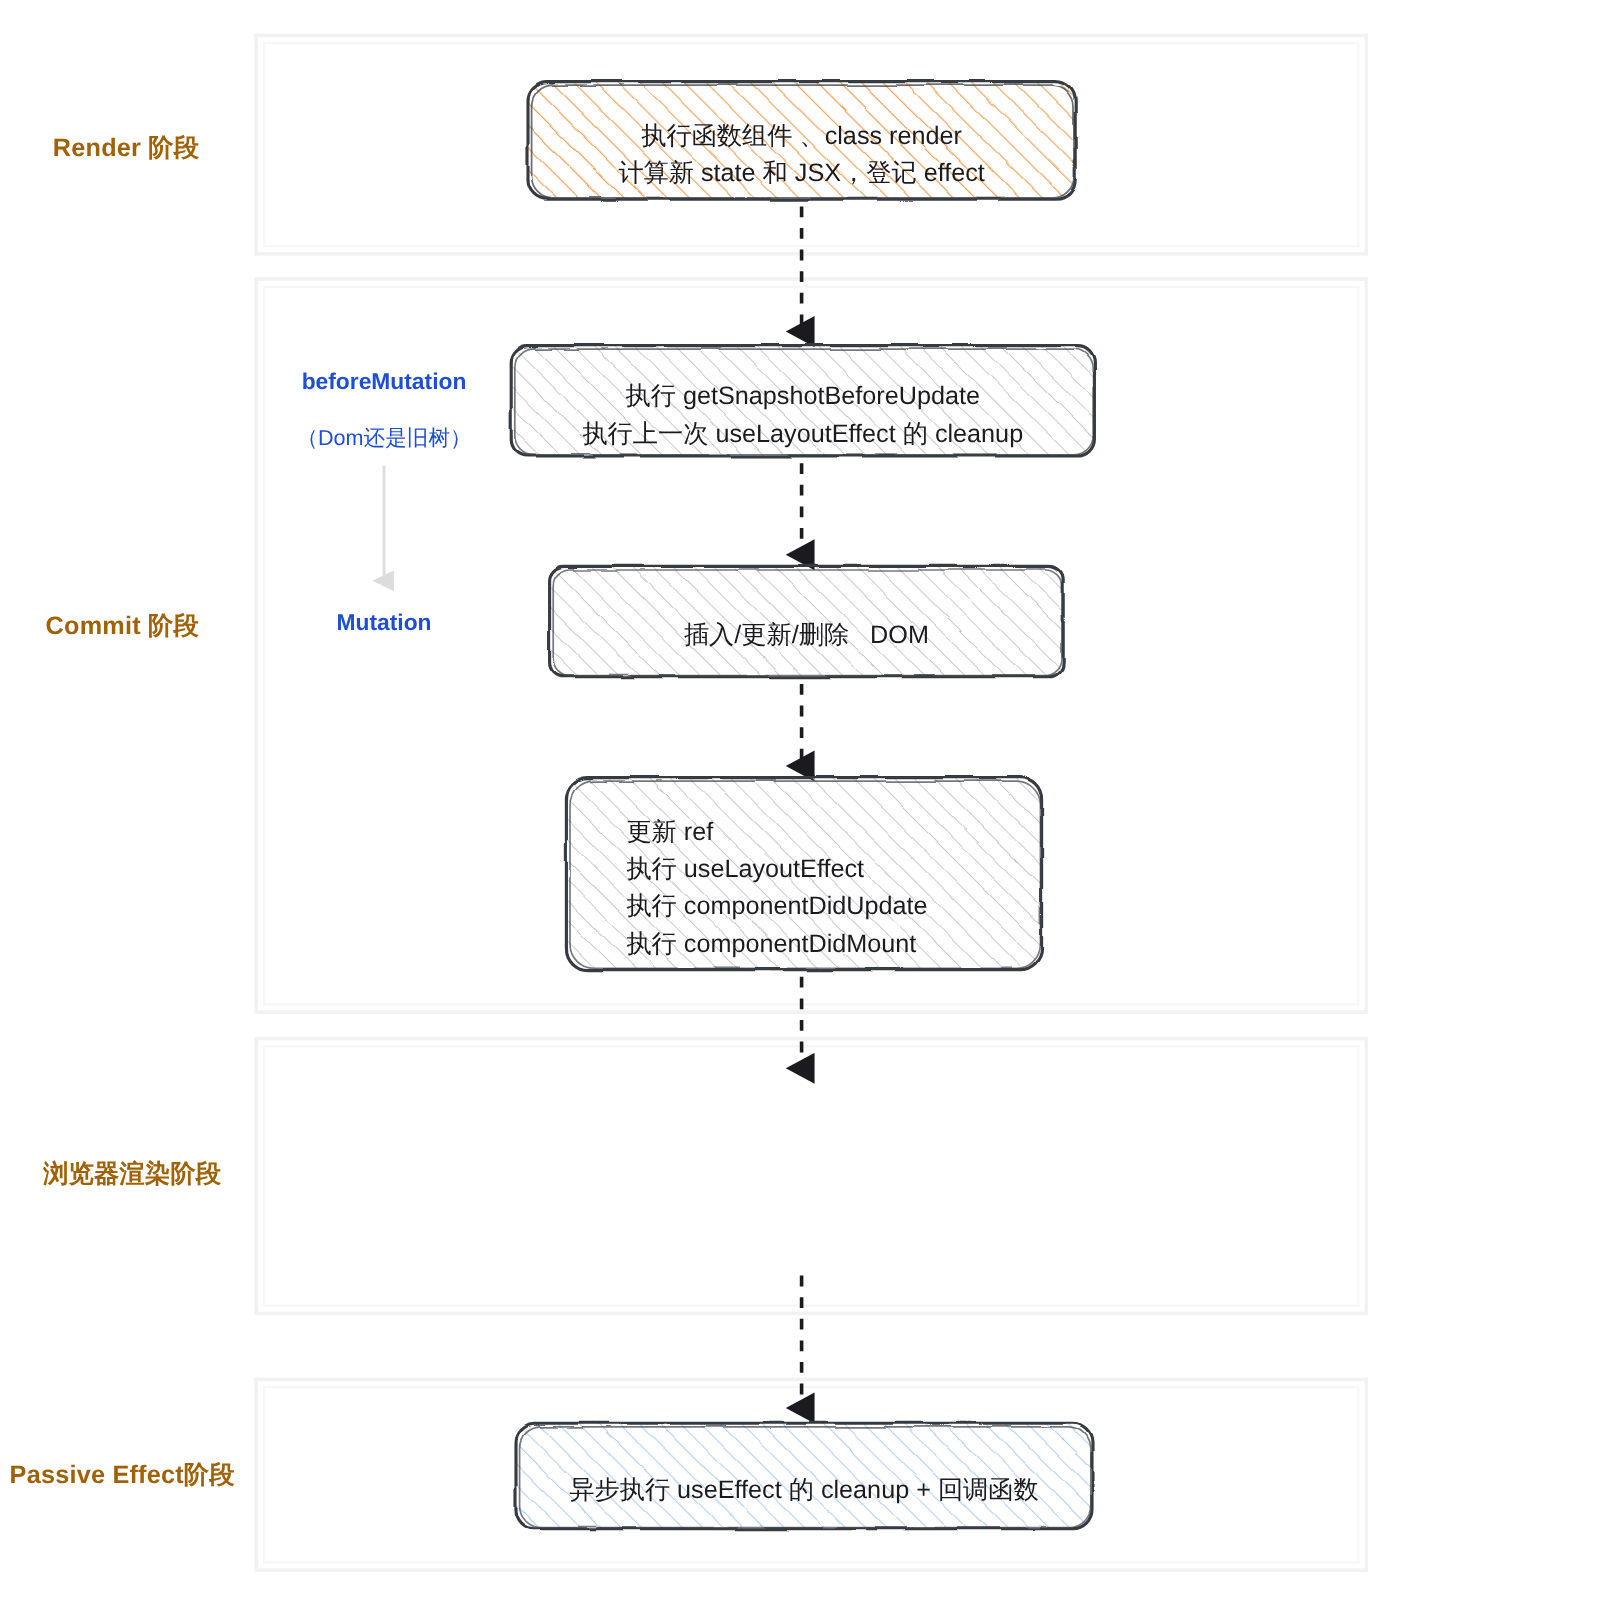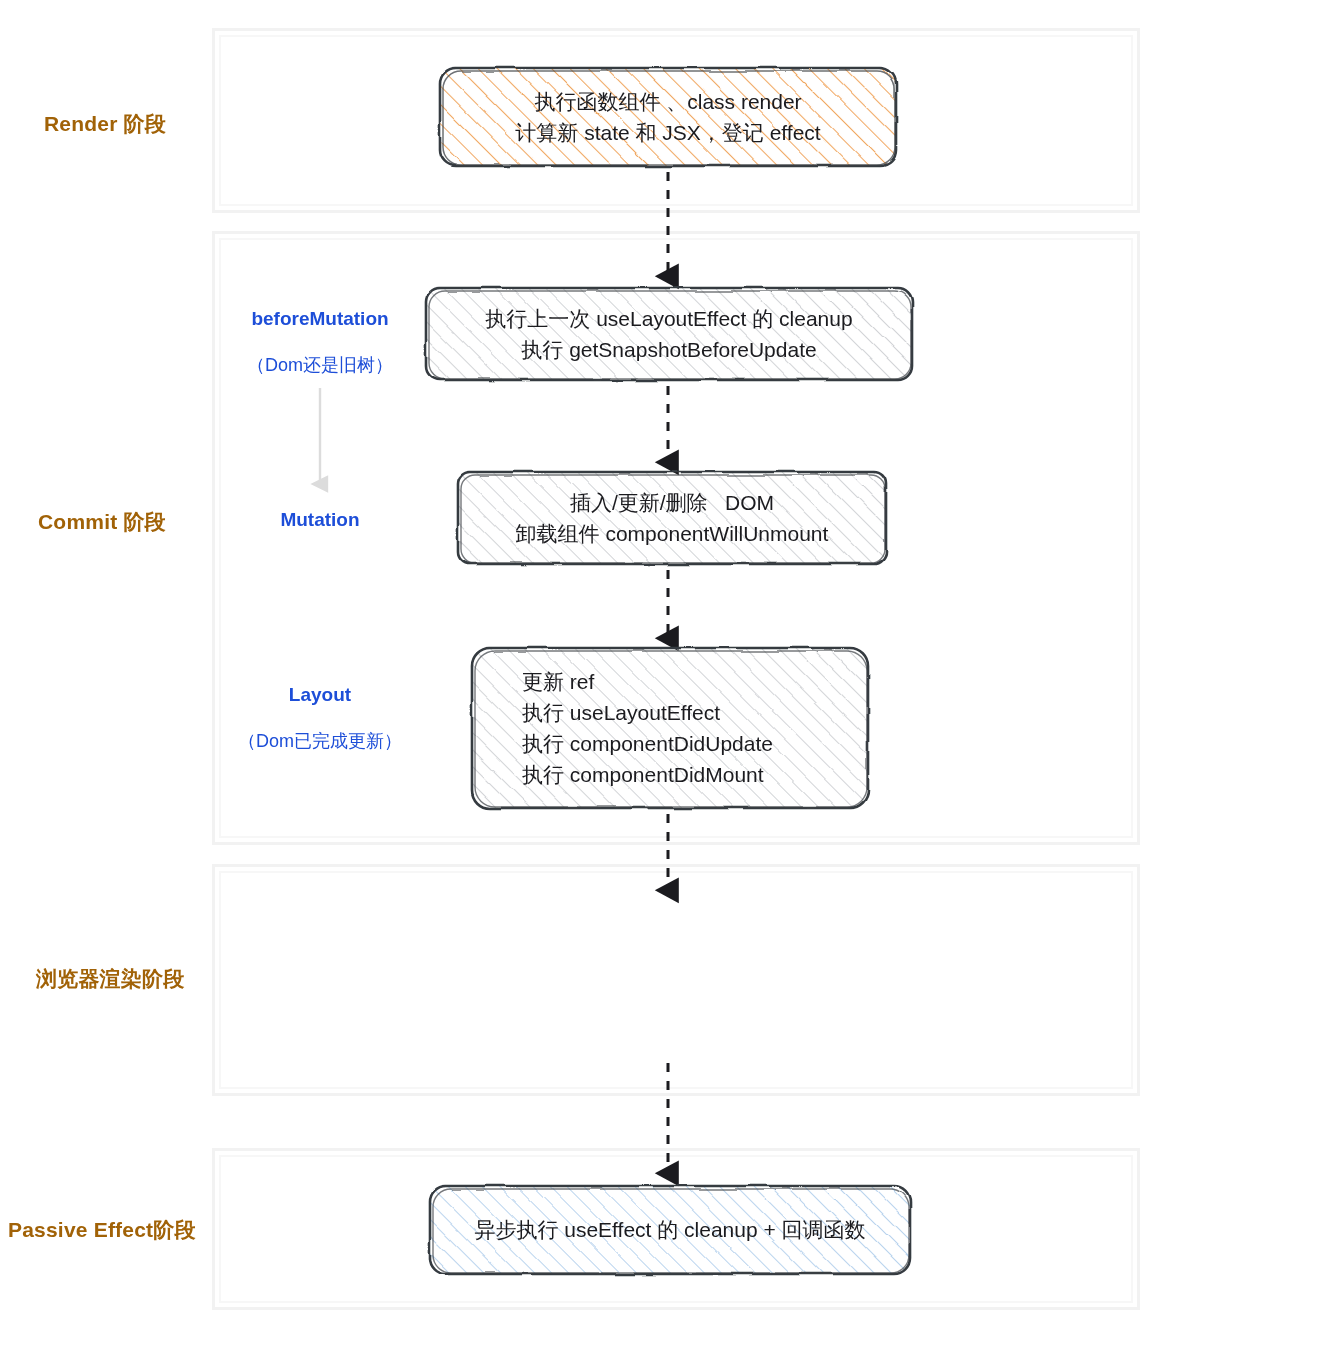--- a/index.html
+++ b/index.html
@@ -72,21 +72,21 @@
   }
   .node .sketch {
     position: absolute;
     left: 0; top: 0;
     width: 100%;
     height: 100%;
     overflow: visible;
   }
   .node .node-text {
     position: absolute;
-    left: 0; top: 0;
+    left: 0; top: 12px;
     width: 100%;
     height: 100%;
     display: flex;
     flex-direction: column;
     align-items: center;
     justify-content: center;
     font-size: 21px;
     line-height: 1.48;
     color: #1b1b1f;
     white-space: pre;
@@ -158,24 +158,20 @@
 
   <div class="stage-label" style="left:232px; top:306px; width:176px;">
     <span class="stage-title">beforeMutation</span>
     <span class="stage-sub">（Dom还是旧树）</span>
   </div>
 
   <div class="stage-label" style="left:232px; top:507px; width:176px;">
     <span class="stage-title">Mutation</span>
   </div>
 
-  <div class="stage-label" style="left:222px; top:682px; width:196px;">
-    <span class="stage-title">Layout</span>
-    <span class="stage-sub">（Dom已完成更新）</span>
-  </div>
 
   <svg class="soft-connector" style="left:300px; top:388px; width:40px; height:110px;" viewBox="0 0 40 110">
     <line x1="20" y1="0" x2="20" y2="96" stroke="#dcdcdc" stroke-width="2.4" marker-end="url(#arrowhead-soft)"></line>
   </svg>
 
   <div class="node" style="left:434px; top:62px; width:468px; height:110px;">
     <svg class="sketch" viewBox="0 0 468 110" preserveAspectRatio="none">
       <rect x="6" y="6" width="456" height="98" rx="16" ry="16" fill="url(#hatch-orange)" stroke="none" filter="url(#rough)"></rect>
       <rect x="6" y="6" width="456" height="98" rx="16" ry="16" fill="none" stroke="#343a40" stroke-width="2.6" filter="url(#rough)"></rect>
       <rect x="9" y="9" width="452" height="94" rx="18" ry="18" fill="none" stroke="#3c4146" stroke-width="1.5" opacity="0.75" filter="url(#rough2)"></rect>
@@ -190,38 +186,37 @@
     <line x1="18" y1="0" x2="18" y2="104" stroke="#1b1b1f" stroke-width="3" stroke-dasharray="9 9" marker-end="url(#arrowhead)"></line>
   </svg>
 
   <div class="node" style="left:420px; top:282px; width:498px; height:104px;">
     <svg class="sketch" viewBox="0 0 498 104" preserveAspectRatio="none">
       <rect x="6" y="6" width="486" height="92" rx="14" ry="14" fill="url(#hatch-gray)" stroke="none" filter="url(#rough)"></rect>
       <rect x="6" y="6" width="486" height="92" rx="14" ry="14" fill="none" stroke="#343a40" stroke-width="2.6" filter="url(#rough)"></rect>
       <rect x="9" y="9" width="482" height="88" rx="16" ry="16" fill="none" stroke="#3c4146" stroke-width="1.4" opacity="0.7" filter="url(#rough2)"></rect>
     </svg>
     <div class="node-text">
+      <span>执行 getSnapshotBeforeUpdate</span>
       <span>执行上一次 useLayoutEffect 的 cleanup</span>
-      <span>执行 getSnapshotBeforeUpdate</span>
     </div>
   </div>
 
   <svg class="connector" style="left:650px; top:386px; width:36px; height:90px;" viewBox="0 0 36 90">
     <line x1="18" y1="0" x2="18" y2="76" stroke="#1b1b1f" stroke-width="3" stroke-dasharray="9 9" marker-end="url(#arrowhead)"></line>
   </svg>
 
   <div class="node" style="left:452px; top:466px; width:440px; height:104px;">
     <svg class="sketch" viewBox="0 0 440 104" preserveAspectRatio="none">
       <rect x="6" y="6" width="428" height="92" rx="12" ry="12" fill="url(#hatch-gray)" stroke="none" filter="url(#rough)"></rect>
       <rect x="6" y="6" width="428" height="92" rx="12" ry="12" fill="none" stroke="#343a40" stroke-width="2.6" filter="url(#rough)"></rect>
       <rect x="9" y="9" width="424" height="88" rx="14" ry="14" fill="none" stroke="#3c4146" stroke-width="1.4" opacity="0.7" filter="url(#rough2)"></rect>
     </svg>
     <div class="node-text">
       <span>插入/更新/删除   DOM</span>
-      <span>卸载组件 componentWillUnmount</span>
     </div>
   </div>
 
   <svg class="connector" style="left:650px; top:570px; width:36px; height:82px;" viewBox="0 0 36 82">
     <line x1="18" y1="0" x2="18" y2="68" stroke="#1b1b1f" stroke-width="3" stroke-dasharray="9 9" marker-end="url(#arrowhead)"></line>
   </svg>
 
   <div class="node align-left" style="left:466px; top:642px; width:408px; height:172px;">
     <svg class="sketch" viewBox="0 0 408 172" preserveAspectRatio="none">
       <rect x="6" y="6" width="396" height="160" rx="18" ry="18" fill="url(#hatch-gray)" stroke="none" filter="url(#rough)"></rect>

